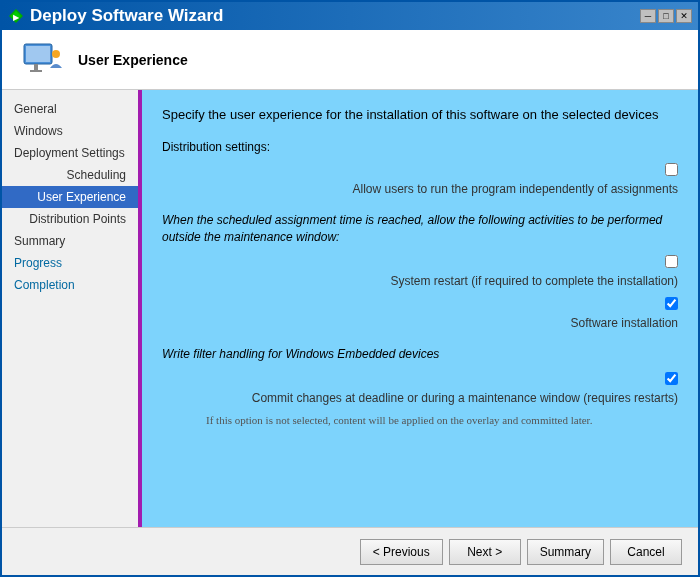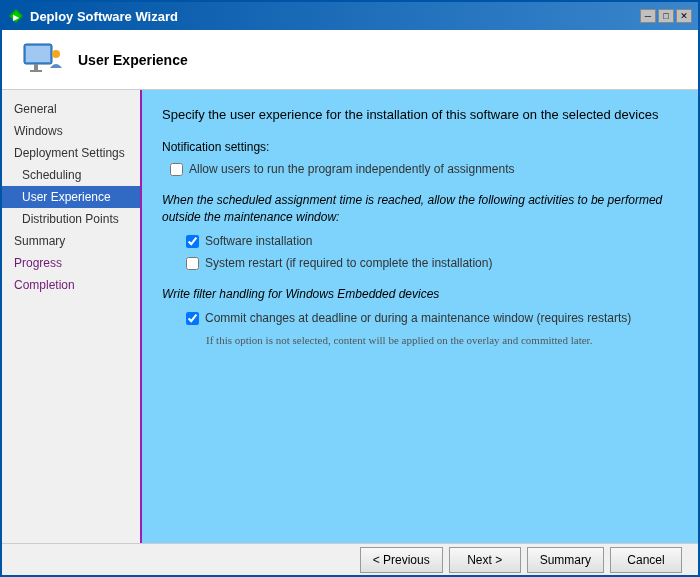--- a/index.html
+++ b/index.html
@@ -37,21 +37,21 @@
       gap: 6px;
     }
 
     .title-icon {
       width: 16px;
       height: 16px;
     }
 
     .title-text {
       color: white;
-      font-size: 13px;
+      font-size: 17px;
       font-weight: bold;
     }
 
     .title-controls {
       display: flex;
       gap: 2px;
     }
 
     .title-btn {
       width: 16px;
@@ -93,43 +93,44 @@
 
     .main-content {
       display: flex;
       flex: 1;
       overflow: hidden;
     }
 
     .sidebar {
       width: 140px;
       background: #f0f0f0;
-      border-right: 2px solid #a21caf;
+      border-right: 4px solid #a21caf;
       padding: 8px 0;
       flex-shrink: 0;
     }
 
     .sidebar-item {
       padding: 4px 12px;
       cursor: pointer;
       color: #333;
       font-size: 12px;
     }
 
     .sidebar-item.active {
       background: #316ac5;
       color: white;
     }
 
     .sidebar-item.sub {
       padding-left: 20px;
+      text-align: right;
     }
 
     .sidebar-item.disabled {
-      color: #701a75;
+      color: #0369a1;
     }
 
     .content-area {
       flex: 1;
       background: #7dd3fc;
       padding: 16px 20px;
       overflow-y: auto;
     }
 
     .content-description {
@@ -140,24 +141,25 @@
     }
 
     .section-label {
       font-size: 12px;
       color: #000;
       margin-bottom: 8px;
     }
 
     .checkbox-row {
       display: flex;
-      align-items: center;
+      align-items: flex-end;
       gap: 6px;
       margin-bottom: 8px;
       padding-left: 8px;
+      flex-direction: column;
     }
 
     .checkbox-row input[type="checkbox"] {
       margin-top: 1px;
       flex-shrink: 0;
     }
 
     .checkbox-label {
       font-size: 12px;
       color: #333;
@@ -180,21 +182,21 @@
       color: #555;
       padding-left: 28px;
       margin-top: 4px;
       line-height: 1.4;
       font-family: Liberation Serif, serif;
     }
 
     .footer {
       background: #f0f0f0;
       border-top: 1px solid #ccc;
-      height: 32px;
+      height: 48px;
       display: flex;
       align-items: center;
       justify-content: flex-end;
       padding: 0 16px;
       gap: 6px;
       flex-shrink: 0;
     }
 
     .footer-btn {
       min-width: 72px;
@@ -255,38 +257,38 @@
       <div class="sidebar-item sub active">User Experience</div>
       <div class="sidebar-item sub">Distribution Points</div>
       <div class="sidebar-item">Summary</div>
       <div class="sidebar-item disabled">Progress</div>
       <div class="sidebar-item disabled">Completion</div>
     </div>
 
     <div class="content-area">
       <div class="content-description">Specify the user experience for the installation of this software on the selected devices</div>
 
-      <div class="section-label">Notification settings:</div>
+      <div class="section-label">Distribution settings:</div>
 
       <div class="checkbox-row">
         <input type="checkbox" id="cb1" style="">
         <label class="checkbox-label" for="cb1">Allow users to run the program independently of assignments</label>
       </div>
 
       <div class="divider-text">When the scheduled assignment time is reached, allow the following activities to be performed outside the maintenance window:</div>
 
       <div class="indented-section">
         <div class="checkbox-row">
+          <input type="checkbox" id="cb3" style="">
+          <label class="checkbox-label" for="cb3">System restart (if required to complete the installation)</label>
+        </div>
+
+        <div class="checkbox-row">
           <input type="checkbox" id="cb2" checked="" style="">
           <label class="checkbox-label" for="cb2">Software installation</label>
-        </div>
-
-        <div class="checkbox-row">
-          <input type="checkbox" id="cb3" style="">
-          <label class="checkbox-label" for="cb3">System restart (if required to complete the installation)</label>
         </div>
       </div>
 
       <div class="divider-text">Write filter handling for Windows Embedded devices</div>
 
       <div class="indented-section">
         <div class="checkbox-row">
           <input type="checkbox" id="cb4" checked="" style="">
           <label class="checkbox-label" for="cb4">Commit changes at deadline or during a maintenance window (requires restarts)</label>
         </div>

